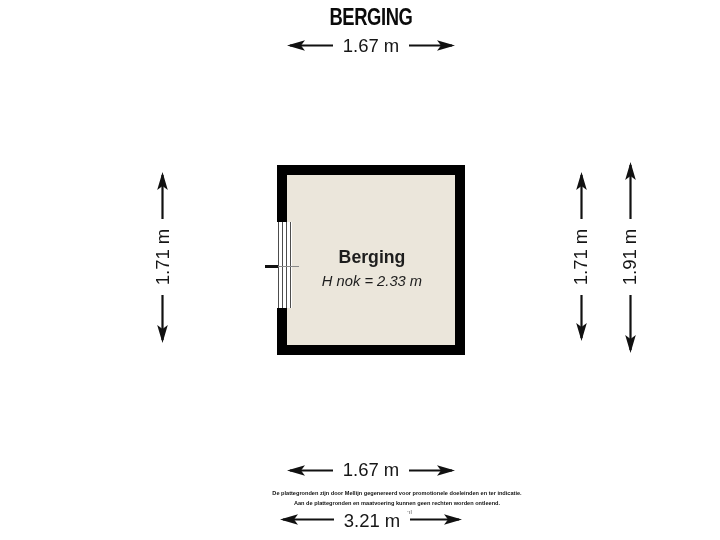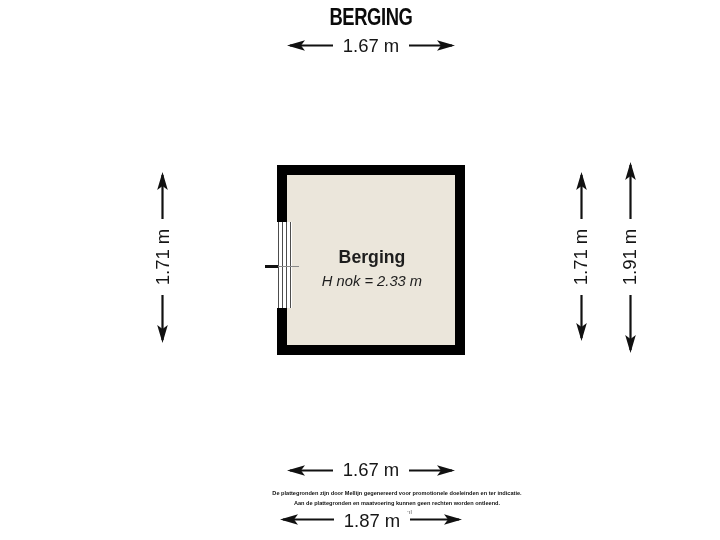--- a/index.html
+++ b/index.html
@@ -104,15 +104,15 @@
 
   <div class="abs foot1">De plattegronden zijn door Mellijn gegenereerd voor promotionele doeleinden en ter indicatie.</div>
   <div class="abs foot2">Aan de plattegronden en maatvoering kunnen geen rechten worden ontleend.</div>
   <div class="abs copyright">© mellijn.nl</div>
 
   <svg class="dim-svg z2" style="left:243px;top:513px;" width="182" height="13" viewBox="0 0 182 13">
     <line x1="3" y1="6.5" x2="179" y2="6.5"></line>
     <polygon points="0,6.5 18,1.2 14,6.5 18,11.8"></polygon>
     <polygon points="182,6.5 164,1.2 168,6.5 164,11.8"></polygon>
   </svg>
-  <div class="pill h z2" style="left:335px;top:521px;">1.87 m</div>
+  <div class="pill h z2" style="left:335px;top:521px;">3.21 m</div>
 
 </div>
 
 </body></html>

